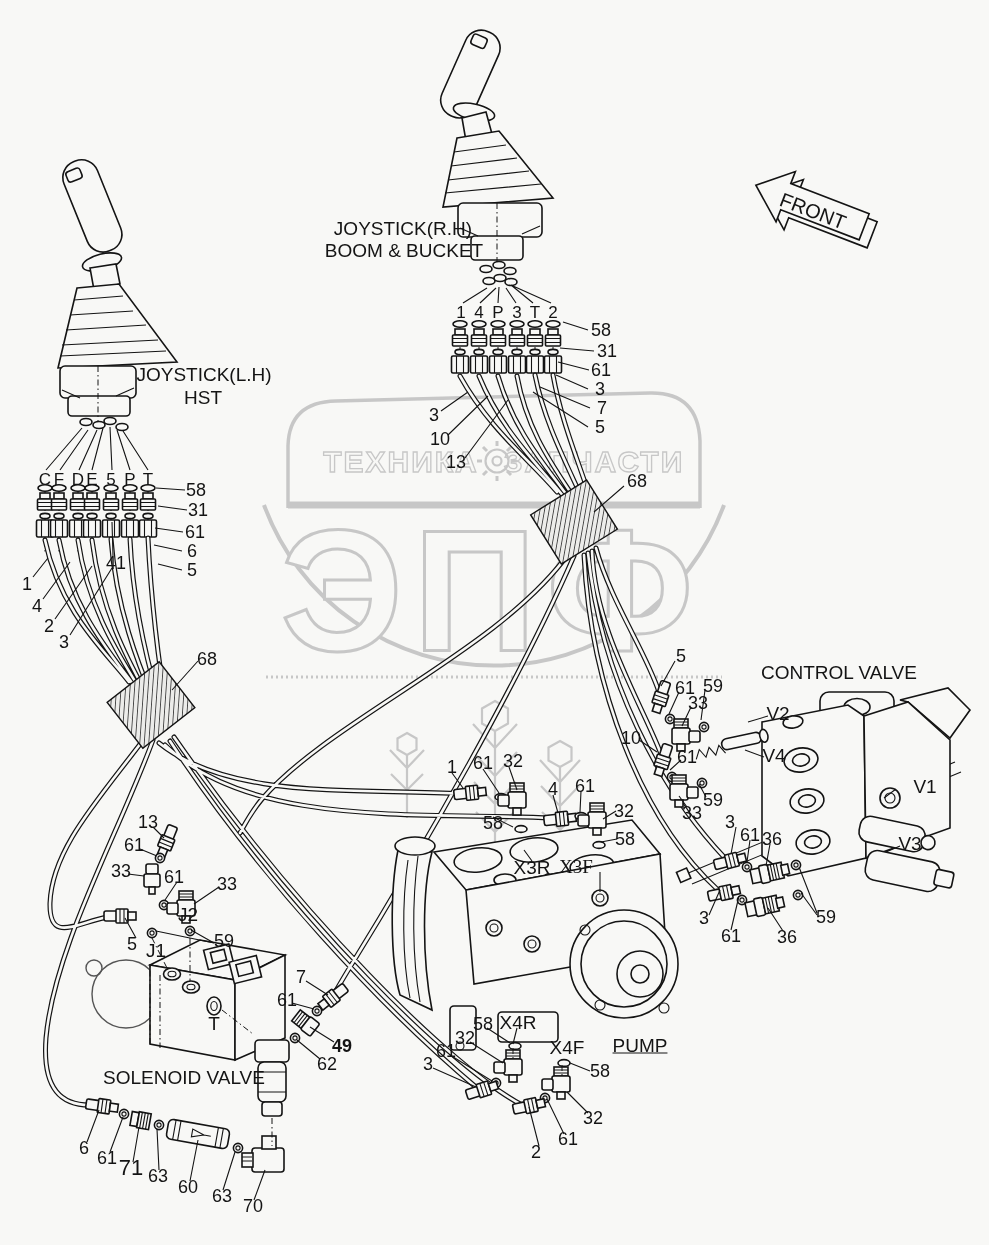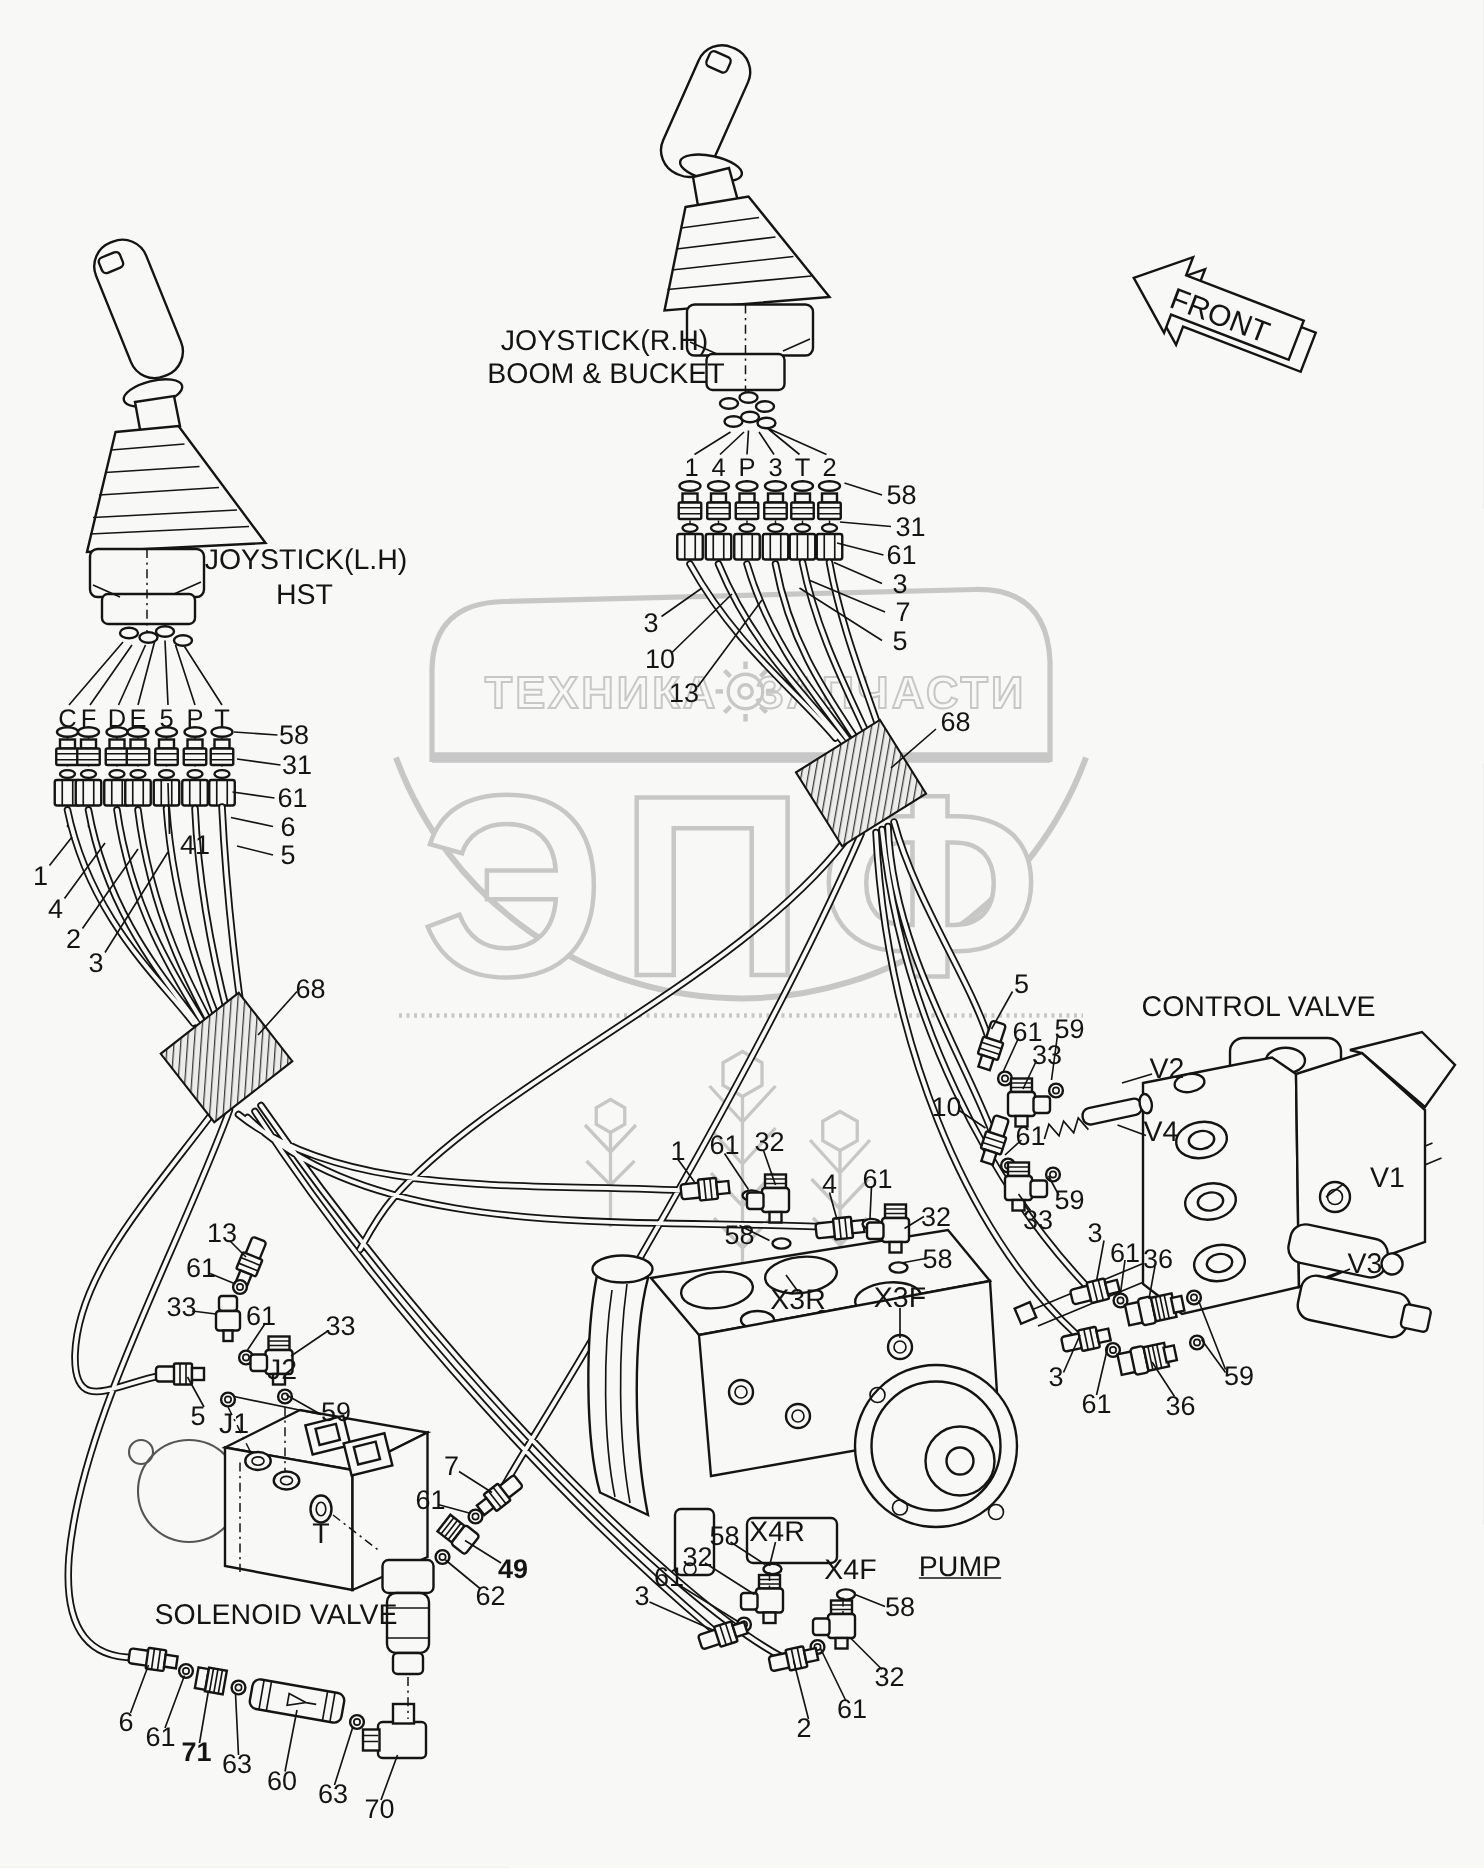--- a/index.html
+++ b/index.html
@@ -394,21 +394,21 @@
       <div class="lbl" style="left: 600px; top: 427px; font-size: 18px;">5</div>
       <div class="lbl" style="left: 434px; top: 415px; font-size: 18px;">3</div>
       <div class="lbl" style="left: 440px; top: 439px; font-size: 18px;">10</div>
       <div class="lbl" style="left: 456px; top: 462px; font-size: 18px;">13</div>
       <div class="lbl" style="left: 637px; top: 481px; font-size: 18px;">68</div>
       <div class="lbl" style="left: 196px; top: 490px; font-size: 18px;">58</div>
       <div class="lbl" style="left: 198px; top: 510px; font-size: 18px;">31</div>
       <div class="lbl" style="left: 195px; top: 532px; font-size: 18px;">61</div>
       <div class="lbl" style="left: 192px; top: 551px; font-size: 18px;">6</div>
       <div class="lbl" style="left: 192px; top: 570px; font-size: 18px;">5</div>
-      <div class="lbl" style="left: 130px; top: 563px; font-size: 18px;">41</div>
+      <div class="lbl" style="left: 116px; top: 563px; font-size: 18px;">41</div>
       <div class="lbl" style="left: 27px; top: 584px; font-size: 18px;">1</div>
       <div class="lbl" style="left: 37px; top: 606px; font-size: 18px;">4</div>
       <div class="lbl" style="left: 49px; top: 626px; font-size: 18px;">2</div>
       <div class="lbl" style="left: 64px; top: 642px; font-size: 18px;">3</div>
       <div class="lbl" style="left: 207px; top: 659px; font-size: 18px;">68</div>
       <div class="lbl" style="left: 681px; top: 656px; font-size: 18px;">5</div>
       <div class="lbl" style="left: 685px; top: 688px; font-size: 18px;">61</div>
       <div class="lbl" style="left: 713px; top: 686px; font-size: 18px;">59</div>
       <div class="lbl" style="left: 698px; top: 703px; font-size: 18px;">33</div>
       <div class="lbl" style="left: 778px; top: 713px; font-size: 19px;">V2</div>
@@ -428,38 +428,38 @@
       <div class="lbl" style="left: 787px; top: 937px; font-size: 18px;">36</div>
       <div class="lbl" style="left: 452px; top: 767px; font-size: 18px;">1</div>
       <div class="lbl" style="left: 483px; top: 763px; font-size: 18px;">61</div>
       <div class="lbl" style="left: 513px; top: 761px; font-size: 18px;">32</div>
       <div class="lbl" style="left: 493px; top: 823px; font-size: 18px;">58</div>
       <div class="lbl" style="left: 553px; top: 789px; font-size: 18px;">4</div>
       <div class="lbl" style="left: 585px; top: 786px; font-size: 18px;">61</div>
       <div class="lbl" style="left: 624px; top: 811px; font-size: 18px;">32</div>
       <div class="lbl" style="left: 625px; top: 839px; font-size: 18px;">58</div>
       <div class="lbl" style="left: 532px; top: 867px; font-size: 19px;">X3R</div>
-      <div class="lbl" style="left: 600px; top: 866px; font-size: 19px;">X3F</div>
+      <div class="lbl" style="left: 576px; top: 866px; font-size: 19px; font-family: Liberation Serif, serif;">X3F</div>
       <div class="lbl" style="left: 148px; top: 822px; font-size: 18px;">13</div>
       <div class="lbl" style="left: 134px; top: 845px; font-size: 18px;">61</div>
       <div class="lbl" style="left: 121px; top: 871px; font-size: 18px;">33</div>
       <div class="lbl" style="left: 174px; top: 877px; font-size: 18px;">61</div>
       <div class="lbl" style="left: 227px; top: 884px; font-size: 18px;">33</div>
       <div class="lbl" style="left: 224px; top: 941px; font-size: 18px;">59</div>
       <div class="lbl" style="left: 132px; top: 944px; font-size: 18px;">5</div>
       <div class="lbl" style="left: 156px; top: 950px; font-size: 19px;">J1</div>
       <div class="lbl" style="left: 188px; top: 914px; font-size: 19px;">J2</div>
       <div class="lbl" style="left: 214px; top: 1023px; font-size: 19px;">T</div>
       <div class="lbl" style="left: 301px; top: 977px; font-size: 18px;">7</div>
       <div class="lbl" style="left: 287px; top: 1000px; font-size: 18px;">61</div>
       <div class="lbl" style="left: 342px; top: 1046px; font-size: 18px; font-weight: bold;">49</div>
       <div class="lbl" style="left: 327px; top: 1064px; font-size: 18px;">62</div>
       <div class="lbl" style="left: 84px; top: 1148px; font-size: 18px;">6</div>
       <div class="lbl" style="left: 107px; top: 1158px; font-size: 18px;">61</div>
-      <div class="lbl" style="left: 131px; top: 1168px; font-size: 18px; font-weight: bold;">71</div>
+      <div class="lbl" style="left: 131px; top: 1168px; font-size: 22px;">71</div>
       <div class="lbl" style="left: 158px; top: 1176px; font-size: 18px;">63</div>
       <div class="lbl" style="left: 188px; top: 1187px; font-size: 18px;">60</div>
       <div class="lbl" style="left: 222px; top: 1196px; font-size: 18px;">63</div>
       <div class="lbl" style="left: 253px; top: 1206px; font-size: 18px;">70</div>
       <div class="lbl" style="left: 483px; top: 1024px; font-size: 18px;">58</div>
       <div class="lbl" style="left: 518px; top: 1022px; font-size: 19px;">X4R</div>
       <div class="lbl" style="left: 465px; top: 1038px; font-size: 18px;">32</div>
       <div class="lbl" style="left: 446px; top: 1051px; font-size: 18px;">61</div>
       <div class="lbl" style="left: 428px; top: 1064px; font-size: 18px;">3</div>
       <div class="lbl" style="left: 567px; top: 1047px; font-size: 19px;">X4F</div>

